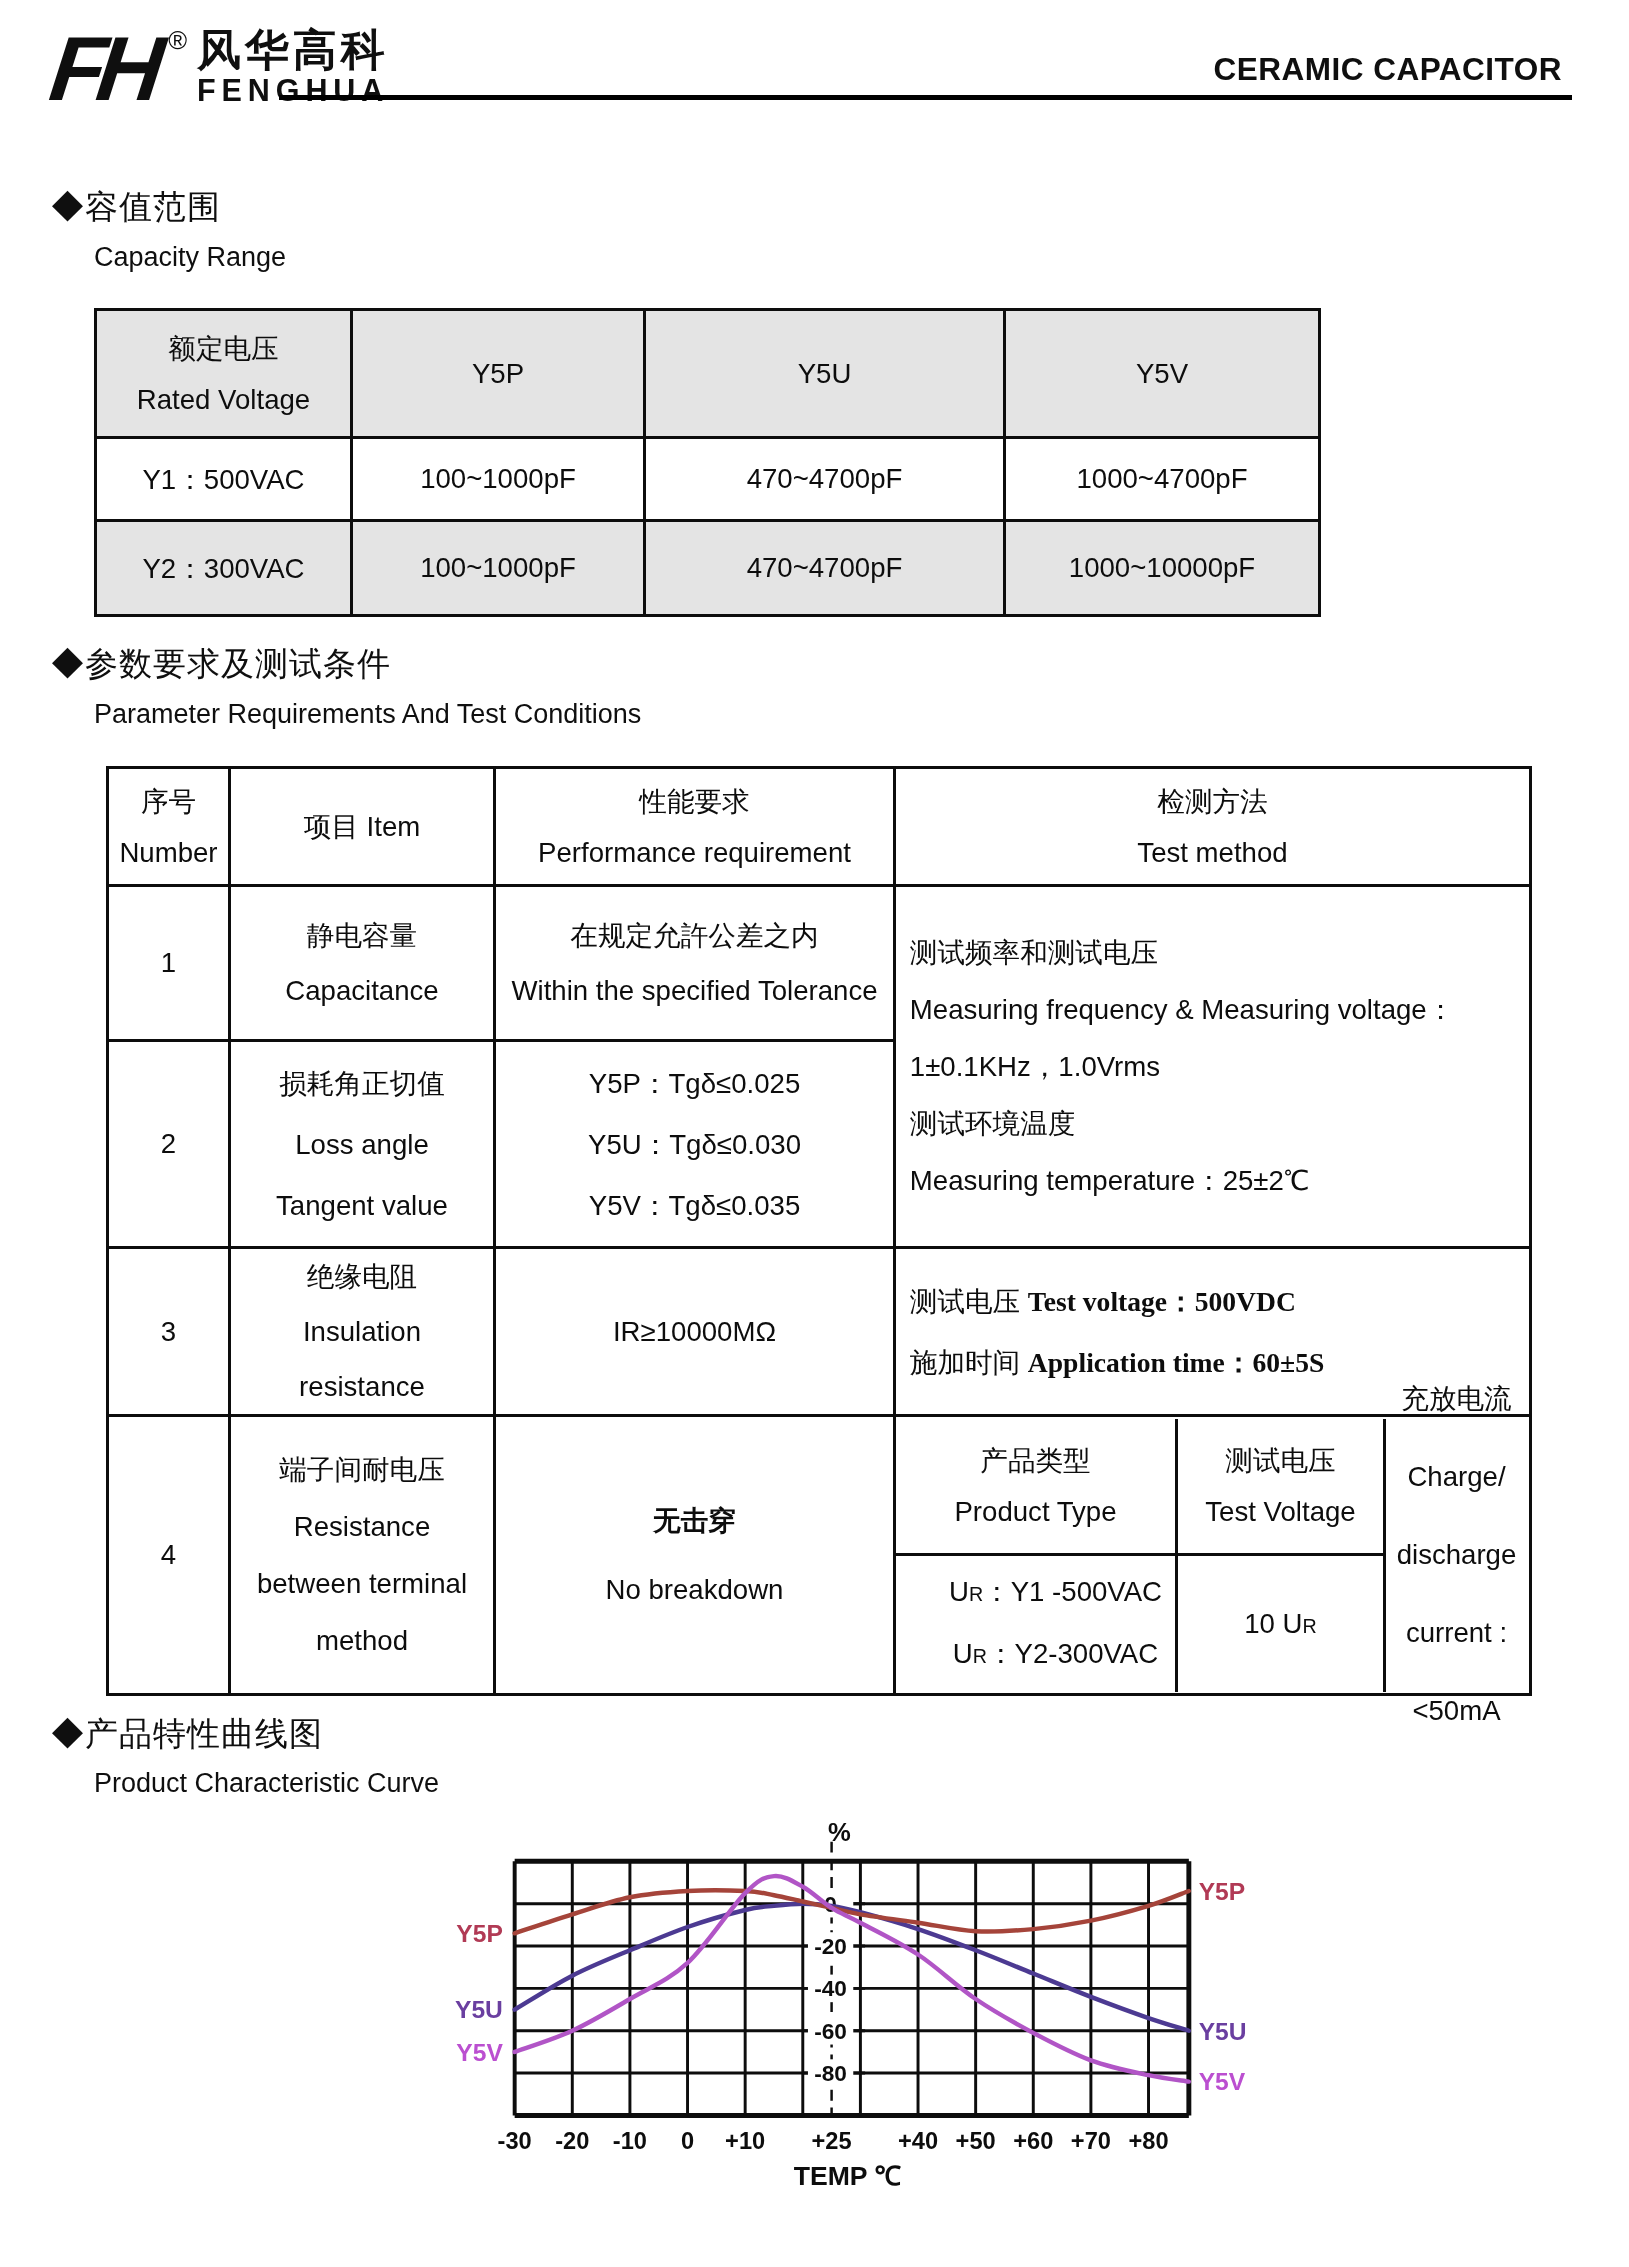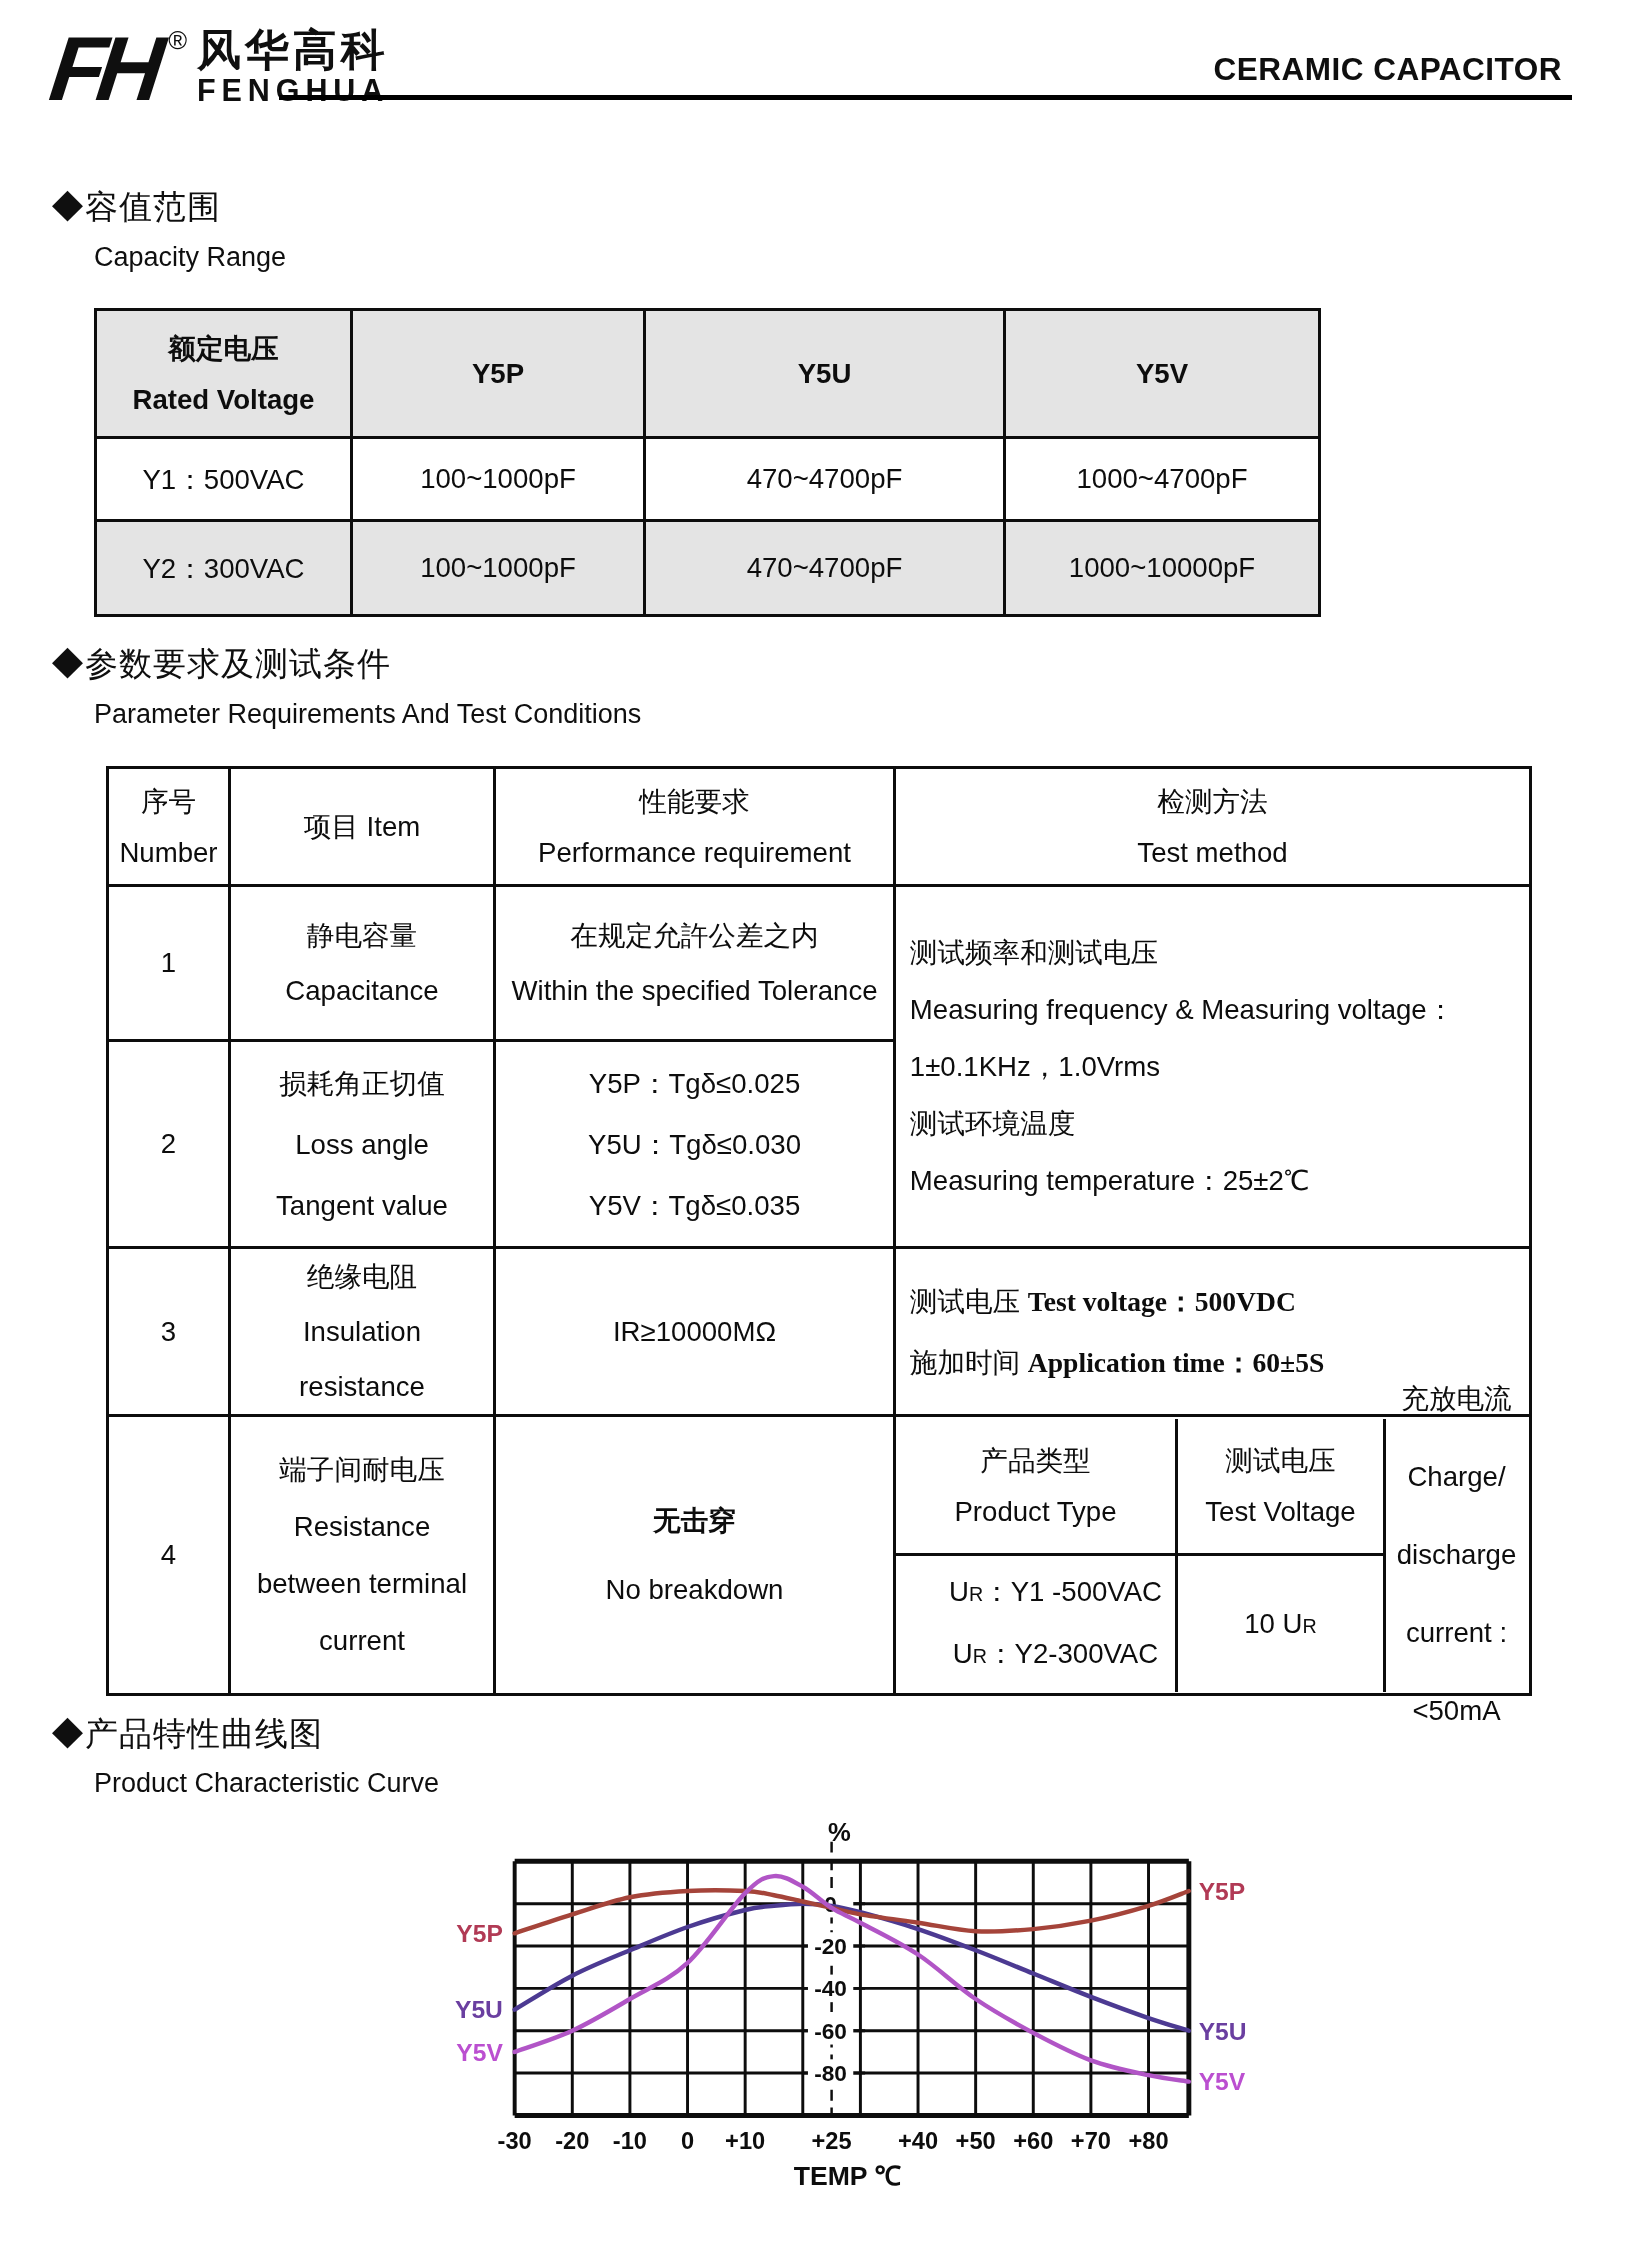--- a/index.html
+++ b/index.html
@@ -60,21 +60,21 @@
   <div class="abs sec-en" style="left:94px;top:242px;">Capacity Range</div>
 
   <table class="t1" style="left:94px;top:308px;width:1223px;">
     <colgroup>
         <col style="width:256px">
         <col style="width:293px">
         <col style="width:360px">
         <col style="width:315px">
       </colgroup>
     <tbody>
-        <tr class="hdr" style="height:128px;font-weight:bold;">
+        <tr class="hdr" style="height:128px;">
       <td>
         <div class="lh52">额定电压</div>
         <div class="lh52">Rated Voltage</div>
       </td>
       <td>Y5P</td>
       <td>Y5U</td>
       <td>Y5V</td>
     </tr>
     <tr class="thickTop" style="height:83px;">
       <td>Y1：500VAC</td>
@@ -166,21 +166,21 @@
           <div><span>施加时间</span> <span class="sf">Application time：60±5S</span></div>
         </div>
       </td>
     </tr>
     <tr class="thickTop" style="height:279px;">
       <td>4</td>
       <td>
         <div class="lh58">端子间耐电压</div>
         <div class="lh58">Resistance</div>
         <div class="lh58">between terminal</div>
-        <div class="lh58">current</div>
+        <div class="lh58">method</div>
       </td>
       <td>
         <div class="lh70 sf">无击穿</div>
         <div class="lh70">No breakdown</div>
       </td>
       <td style="padding:0;">
         <div class="nest">
           <div class="vline" style="left:279px;"></div>
           <div class="vline" style="left:487px;"></div>
           <div class="hline" style="top:134px;width:490px;"></div>

